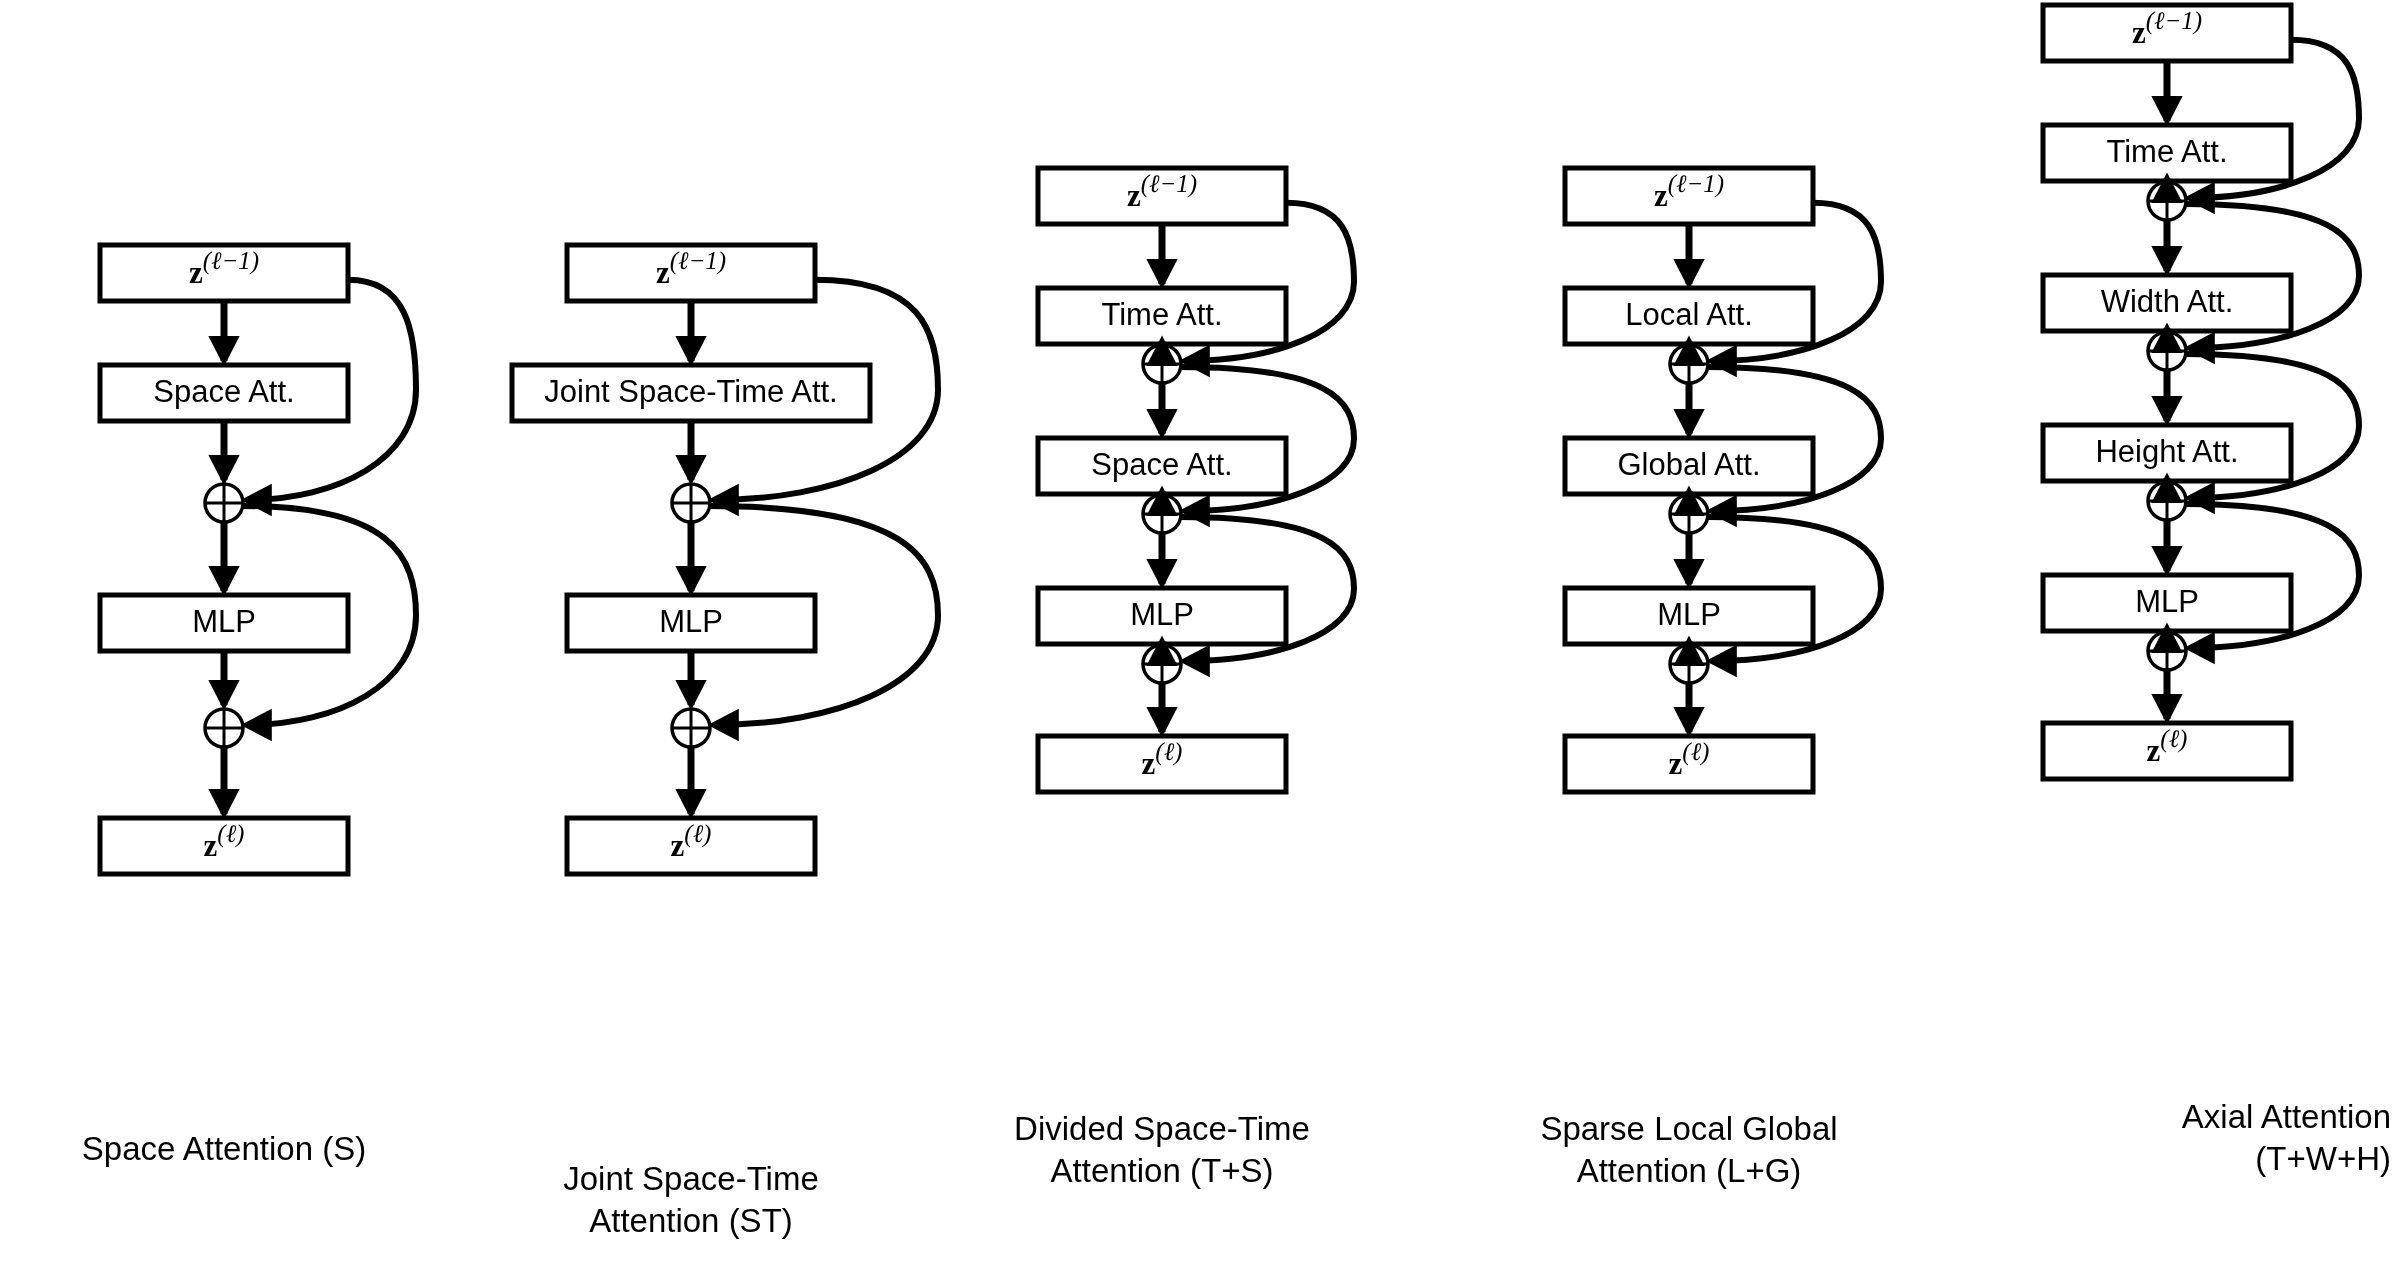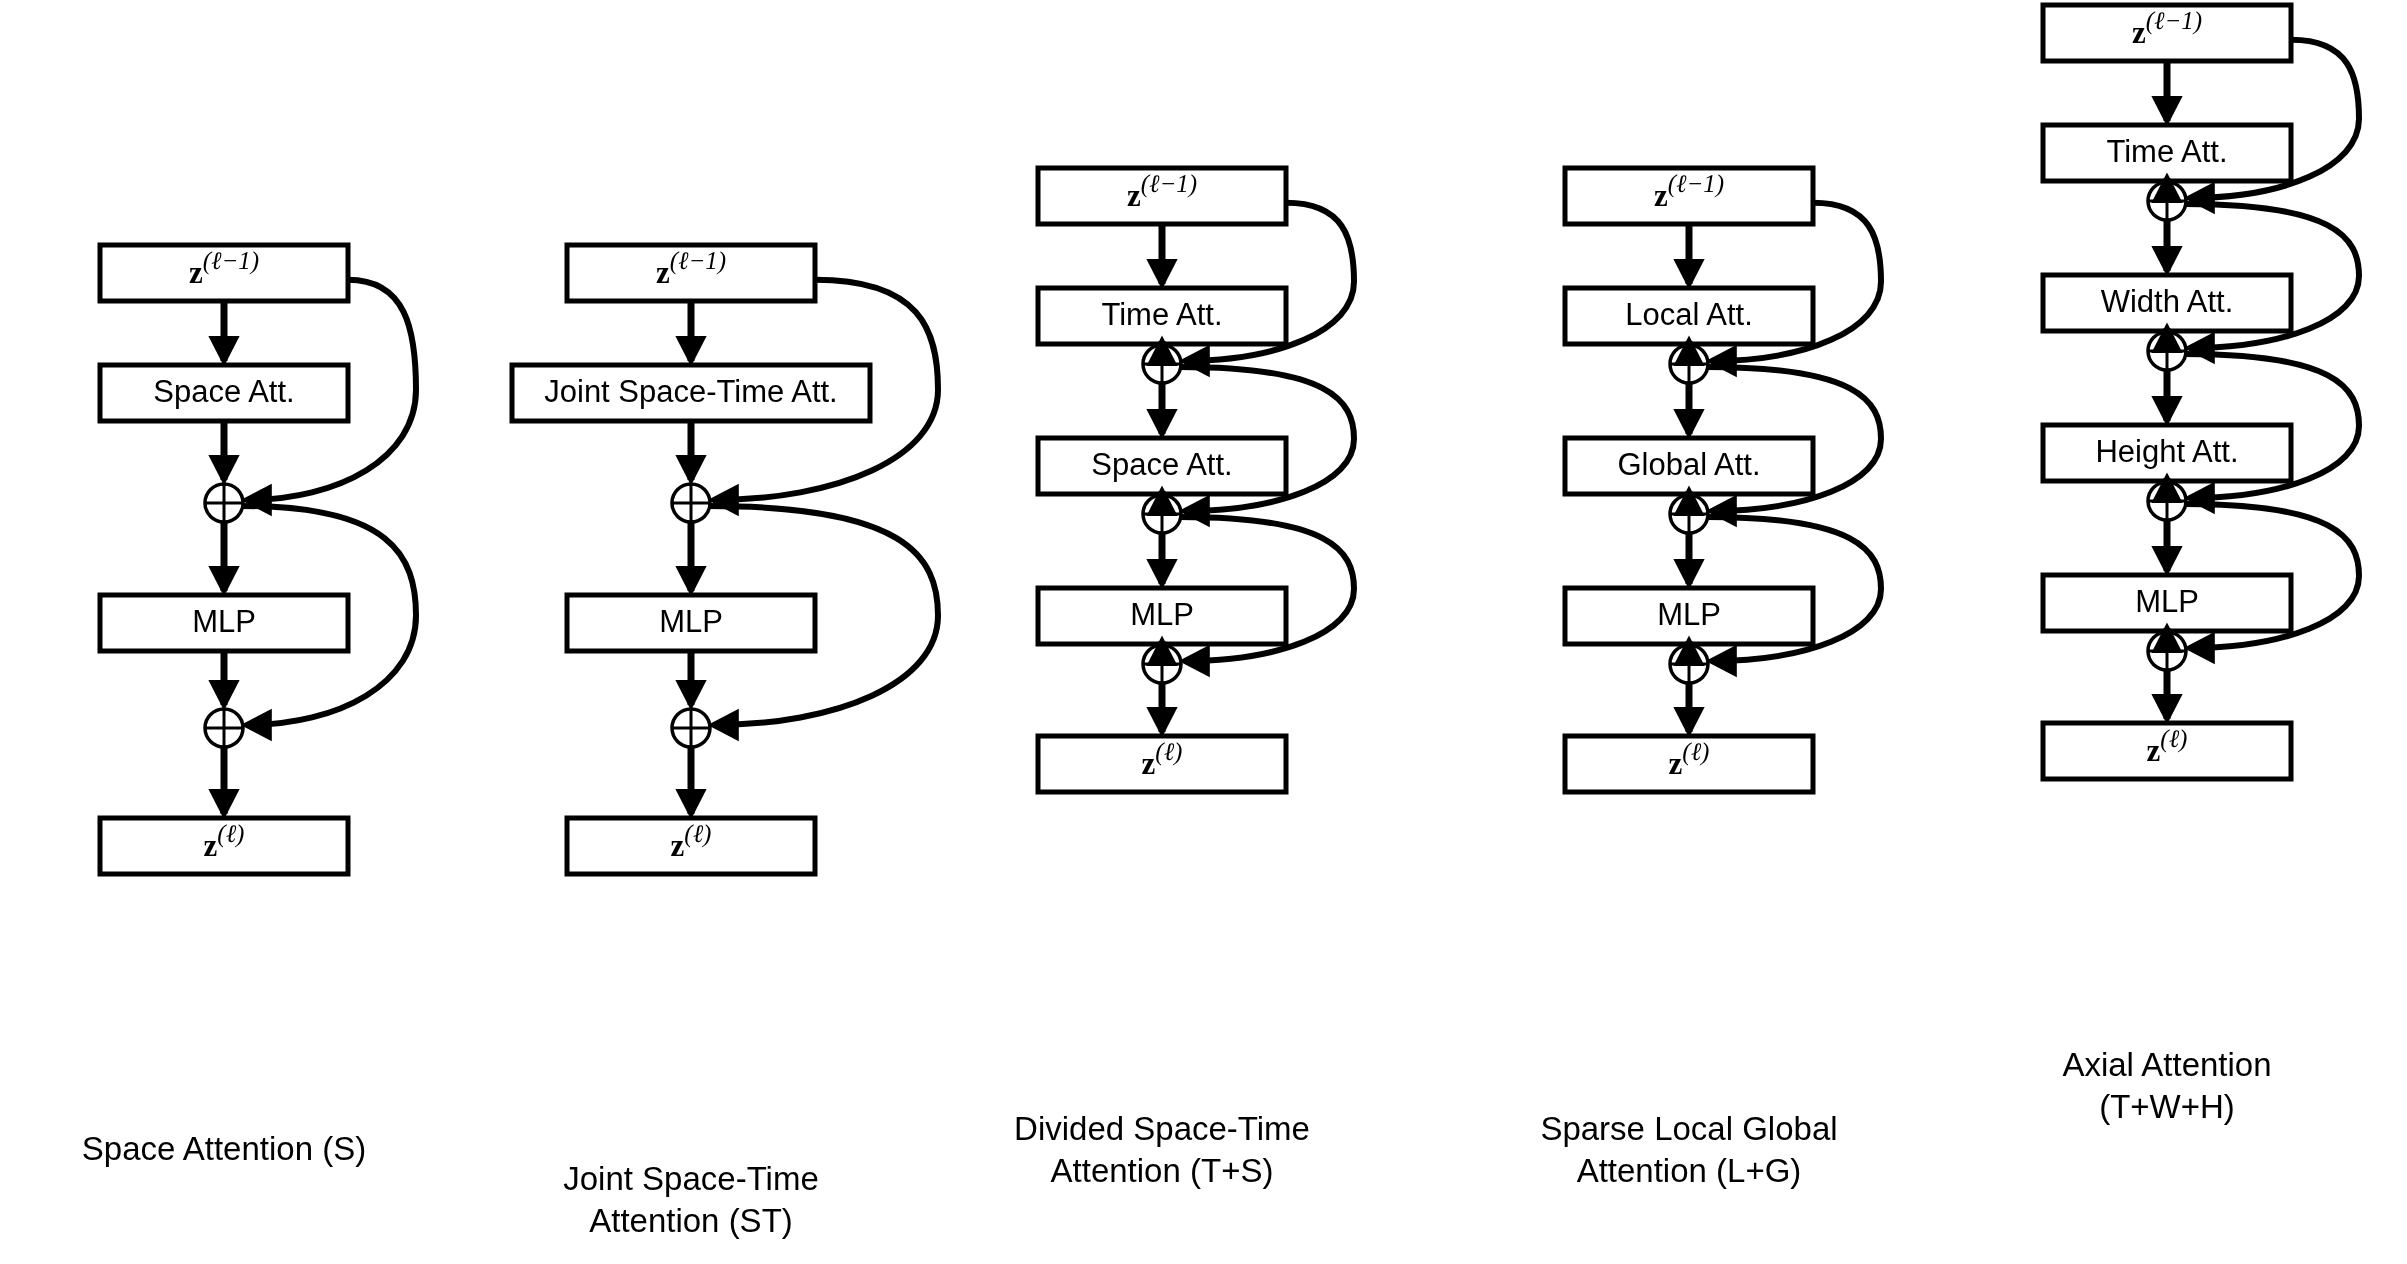--- a/index.html
+++ b/index.html
@@ -238,15 +238,15 @@
       </g>
   </svg>
 
   <div class="caption" style="left:0px; top:1128px; width:448px;">Space Attention (S)</div>
   <div class="caption" style="left:467px; top:1158px; width:448px;">Joint Space-Time
 Attention (ST)</div>
   <div class="caption" style="left:1465px; top:1108px; width:448px;">Sparse Local Global
 Attention (L+G)</div>
   <div class="caption" style="left:938px; top:1108px; width:448px;">Divided Space-Time
 Attention (T+S)</div>
-  <div class="caption" style="left:1943px; top:1044px; width:448px;">Axial Attention
+  <div class="caption" style="left:1943px; top:1096px; width:448px;text-align:right;">Axial Attention
 (T+W+H)</div>
 </div>
 
 </body></html>

